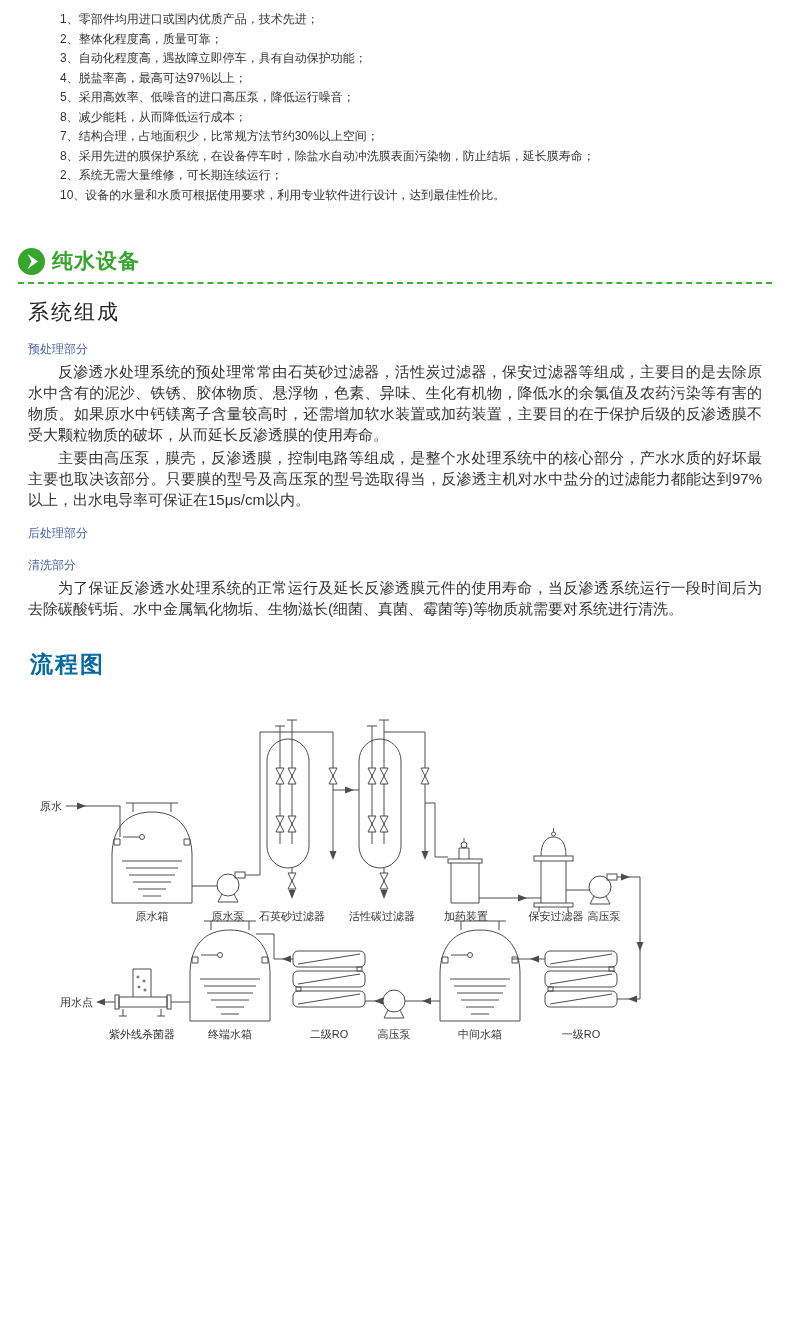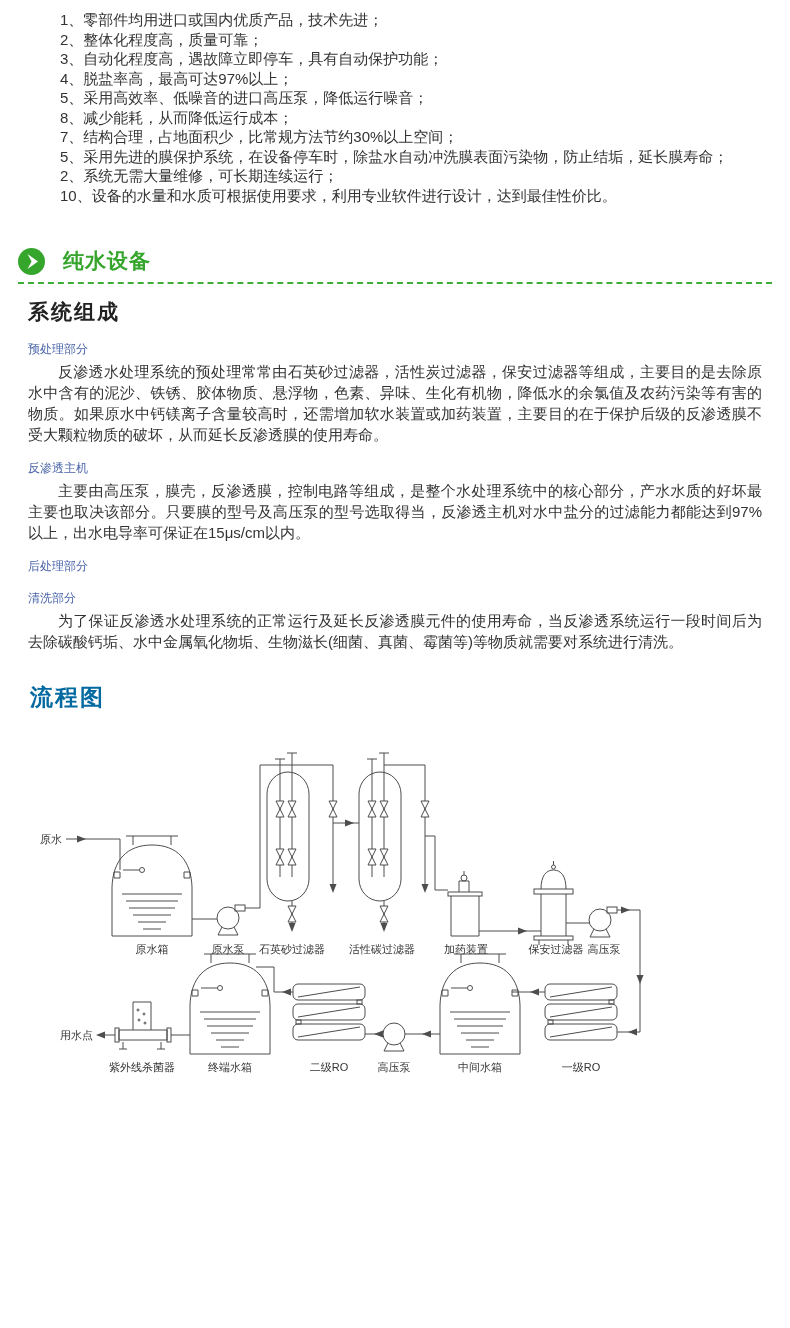--- a/index.html
+++ b/index.html
@@ -1,29 +1,29 @@
 <!DOCTYPE html>
 <html><head>
 <meta charset="utf-8">
 <style>
   html,body{margin:0;padding:0;background:#fff;}
   body{width:790px;font-family:"Liberation Sans","DejaVu Sans",sans-serif;color:#333;}
   .page{position:relative;width:790px;height:1328px;overflow:hidden;background:#fff;}
 
   .tech{margin:10px 0 0 60px;}
   .tech-title{font-size:23px;font-weight:700;color:#1c1c1c;letter-spacing:2px;margin:0 0 13px 0;}
-  .tech-list{font-size:15px;line-height:19.5px;color:#333;}
+  .tech-list{font-size:12px;line-height:19.5px;color:#333;}
   .tech-list div{white-space:nowrap;}
 
   .sec-green{margin:42px 18px 0 18px;border-bottom:2px dashed #3fae36;padding-bottom:7px;
-             display:flex;align-items:center;gap:18px;}
+             display:flex;align-items:center;gap:7px;}
   .sec-green .g-title{font-size:21px;font-weight:700;color:#35a52c;letter-spacing:1px;}
 
   .content{margin:0 28px;}
-  .sys-title{font-size:21px;font-weight:700;color:#222;letter-spacing:2px;margin:14px 0 6px 0;}
+  .sys-title{font-size:21px;font-weight:400;color:#222;letter-spacing:2px;margin:14px 0 6px 0;}
   .sub-blue{font-size:12px;color:#4a64a8;margin:15px 0 3px 0;font-weight:400;}
   .para{font-size:15px;line-height:21px;color:#333;text-indent:2em;text-align:justify;margin:2px 0;}
 
   .flow-title{font-size:23px;font-weight:700;color:#0369a1;letter-spacing:2px;margin:30px 0 0 2px;}
 
   .diagram{margin:26px 0 0 22px;}
   .diagram path,.diagram line,.diagram rect,.diagram circle,.diagram polyline{
       stroke:#4d4d4d;stroke-width:1;fill:none;}
   .diagram .fillw{fill:#fff;}
   .diagram .arrow{fill:#4d4d4d;stroke:none;}
@@ -38,21 +38,21 @@
   
   <div class="tech">
     <div class="tech-list">
       <div>1、零部件均用进口或国内优质产品，技术先进；</div>
       <div>2、整体化程度高，质量可靠；</div>
       <div>3、自动化程度高，遇故障立即停车，具有自动保护功能；</div>
       <div>4、脱盐率高，最高可达97%以上；</div>
       <div>5、采用高效率、低噪音的进口高压泵，降低运行噪音；</div>
       <div>8、减少能耗，从而降低运行成本；</div>
       <div>7、结构合理，占地面积少，比常规方法节约30%以上空间；</div>
-      <div>5、采用先进的膜保护系统，在设备停车时，除盐水自动冲洗膜表面污染物，防止结垢，延长膜寿命；</div>
+      <div>8、采用先进的膜保护系统，在设备停车时，除盐水自动冲洗膜表面污染物，防止结垢，延长膜寿命；</div>
       <div>2、系统无需大量维修，可长期连续运行；</div>
       <div>10、设备的水量和水质可根据使用要求，利用专业软件进行设计，达到最佳性价比。</div>
     </div>
   </div>
 
   
   <div class="sec-green">
     <span style="display:inline-block;width:27px;height:27px;">
       <svg width="27" height="27" viewBox="0 0 27 27">
         <circle cx="13.5" cy="13.5" r="13.5" fill="#35a52c" stroke="none"></circle>
@@ -62,21 +62,20 @@
     <span class="g-title">纯水设备</span>
   </div>
 
   
   <div class="content">
     <div class="sys-title">系统组成</div>
 
     <div class="sub-blue">预处理部分</div>
     <p class="para">反渗透水处理系统的预处理常常由石英砂过滤器，活性炭过滤器，保安过滤器等组成，主要目的是去除原水中含有的泥沙、铁锈、胶体物质、悬浮物，色素、异味、生化有机物，降低水的余氯值及农药污染等有害的物质。如果原水中钙镁离子含量较高时，还需增加软水装置或加药装置，主要目的在于保护后级的反渗透膜不受大颗粒物质的破坏，从而延长反渗透膜的使用寿命。</p>
 
-    <div class="sub-blue">反渗透主机</div>
     <p class="para">主要由高压泵，膜壳，反渗透膜，控制电路等组成，是整个水处理系统中的核心部分，产水水质的好坏最主要也取决该部分。只要膜的型号及高压泵的型号选取得当，反渗透主机对水中盐分的过滤能力都能达到97%以上，出水电导率可保证在15μs/cm以内。</p>
 
     <div class="sub-blue">后处理部分</div>
 
     <div class="sub-blue">清洗部分</div>
     <p class="para">为了保证反渗透水处理系统的正常运行及延长反渗透膜元件的使用寿命，当反渗透系统运行一段时间后为去除碳酸钙垢、水中金属氧化物垢、生物滋长(细菌、真菌、霉菌等)等物质就需要对系统进行清洗。</p>
 
     <div class="flow-title">流程图</div>
   </div>
 

